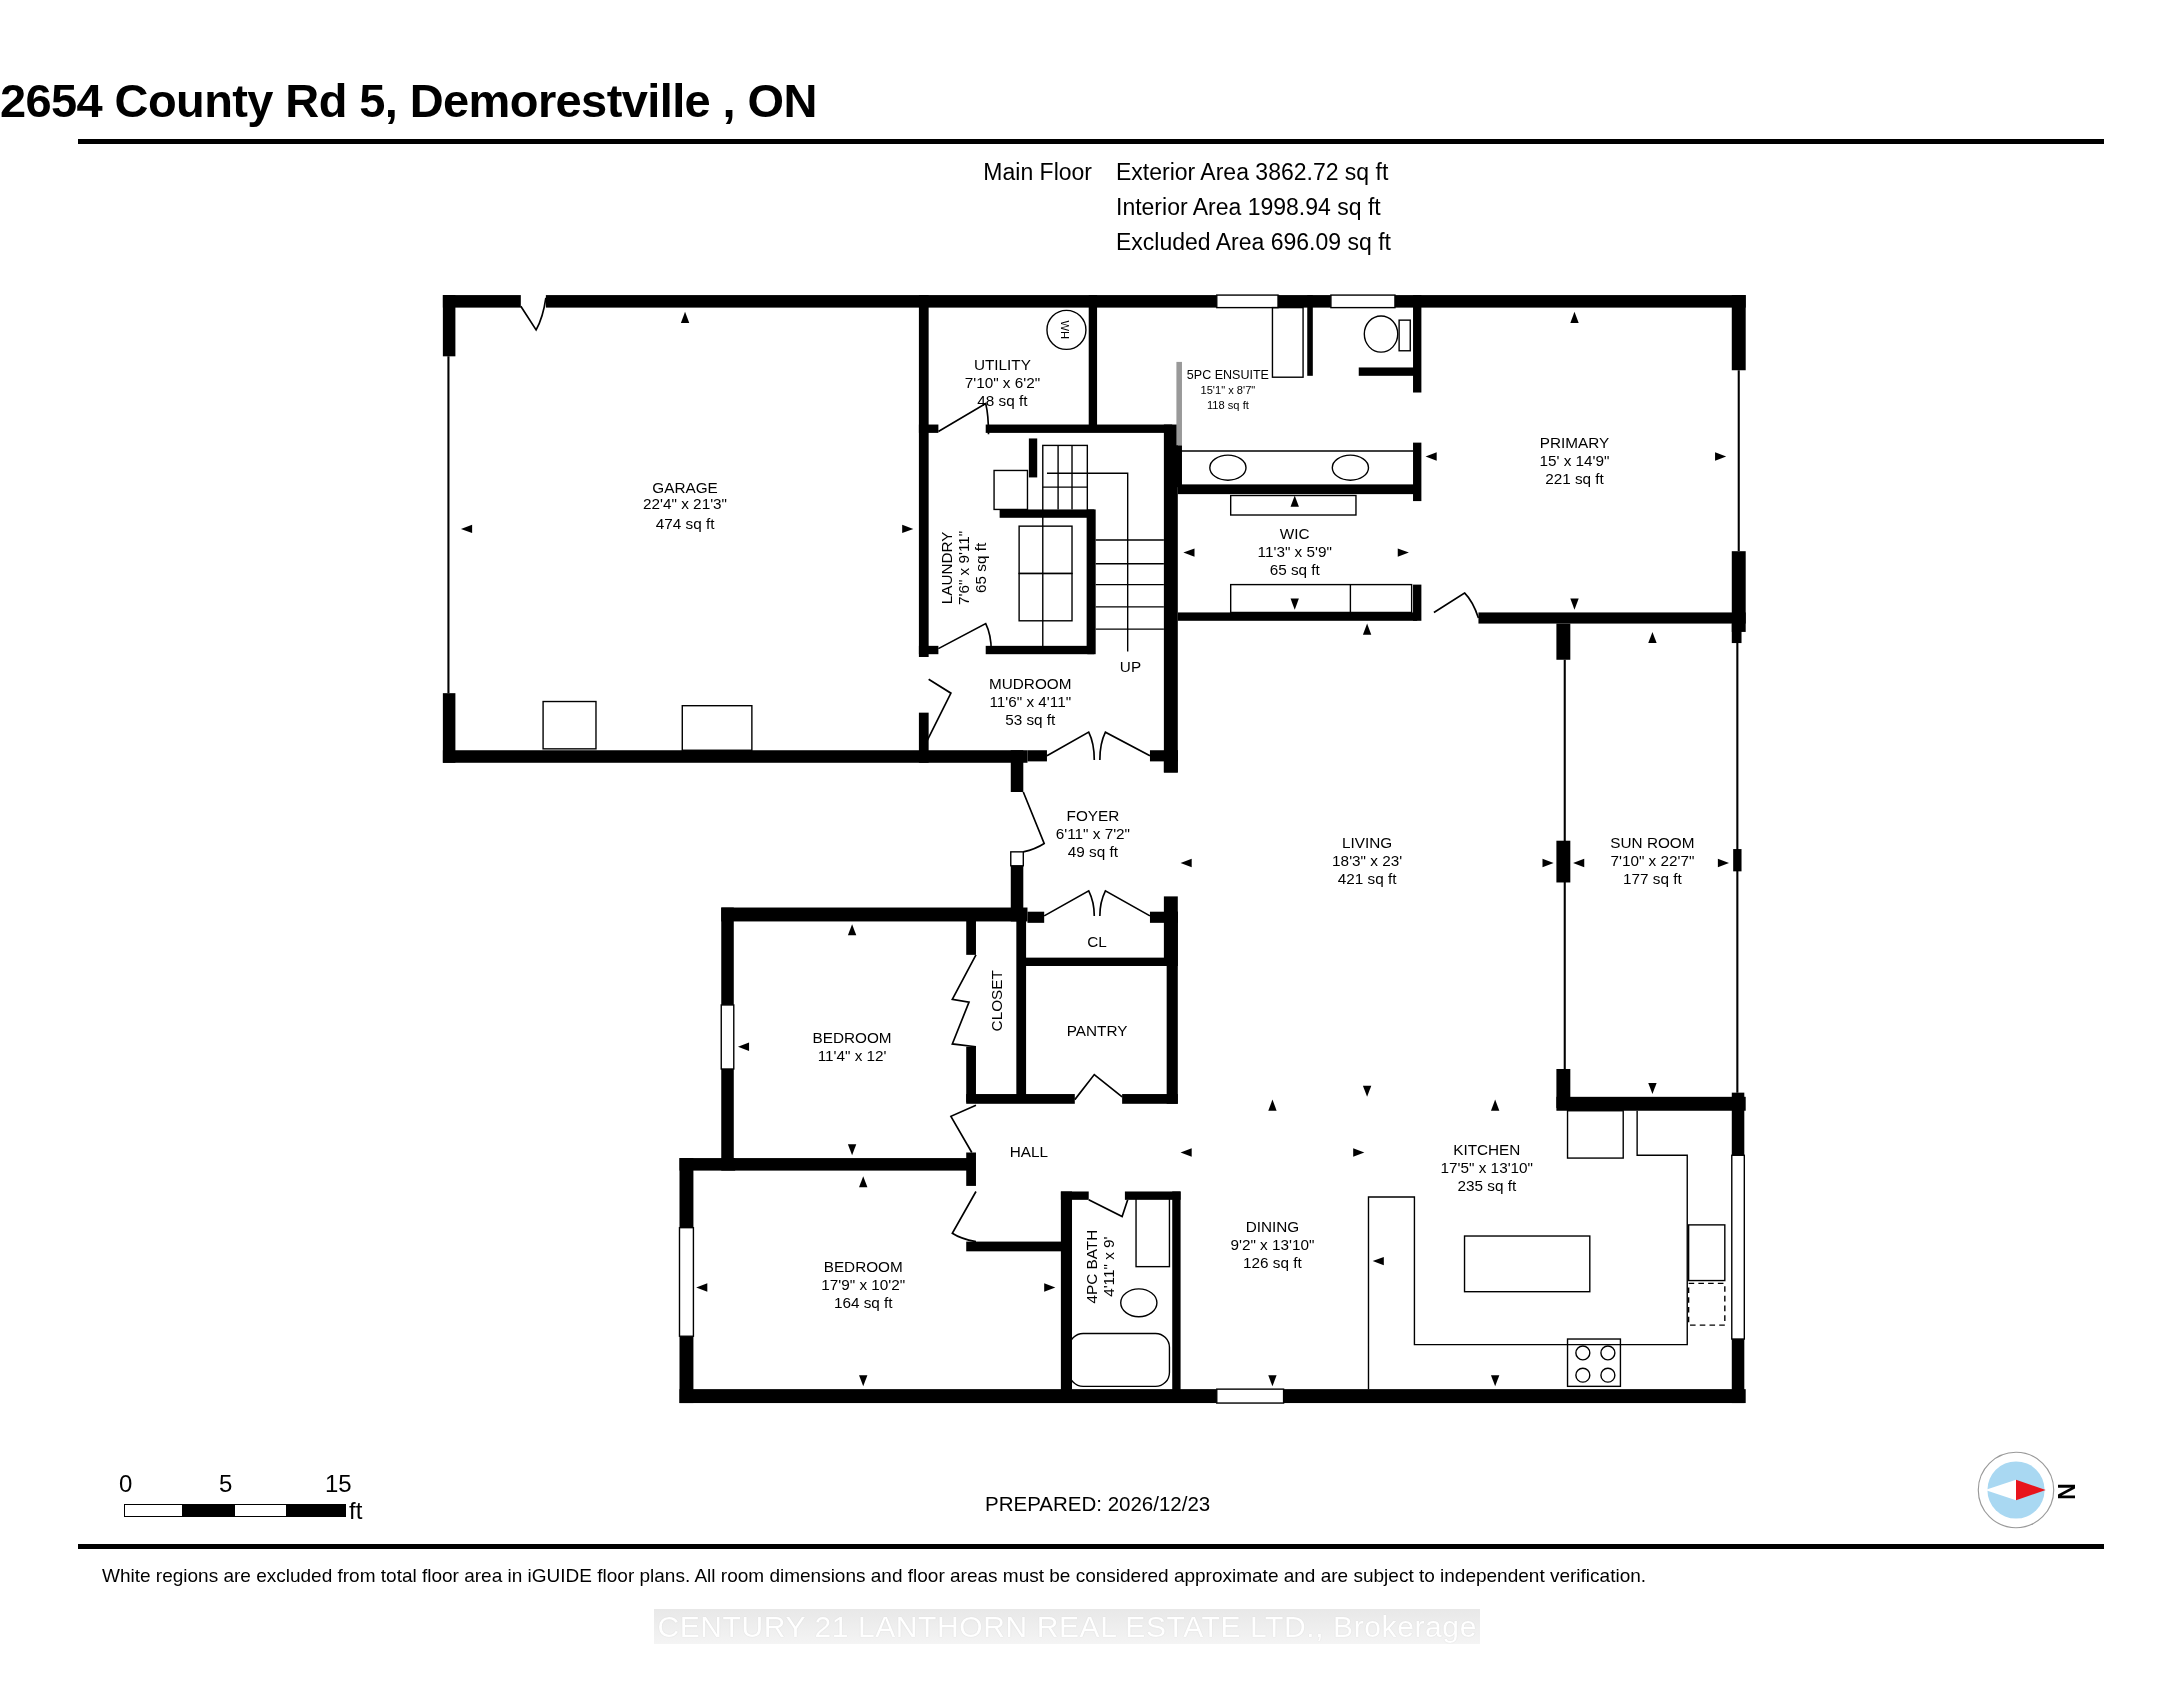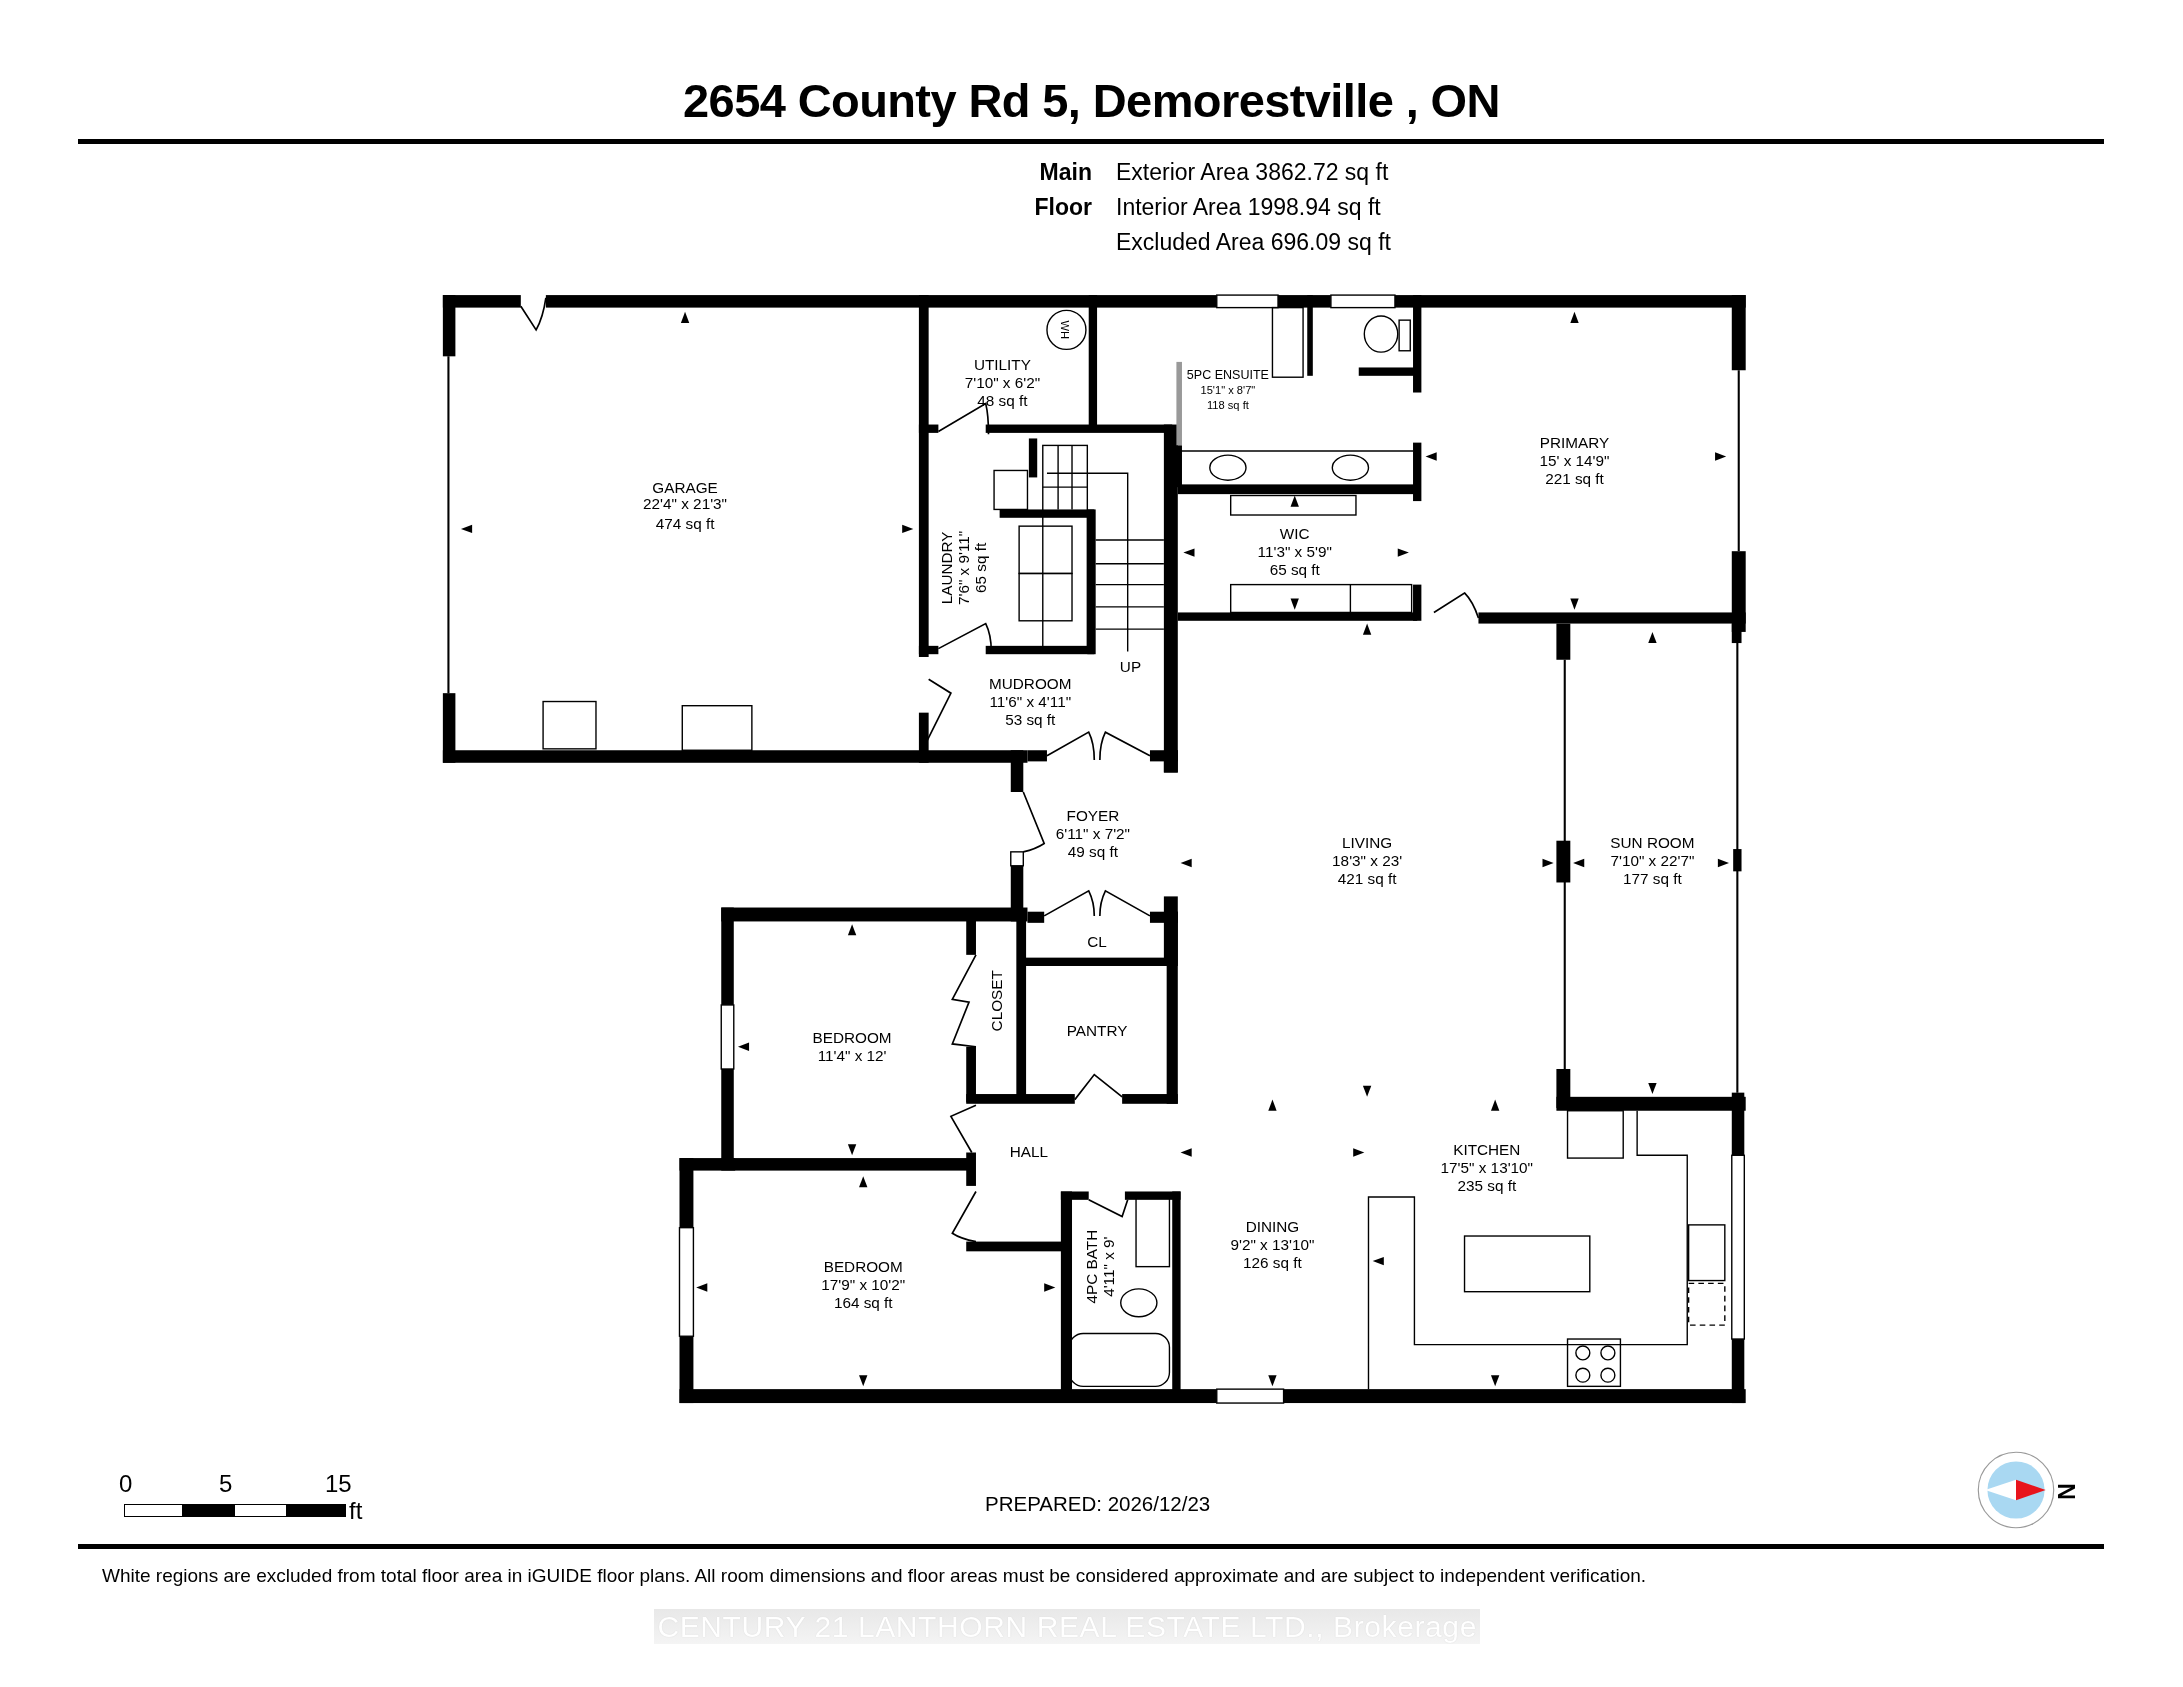--- a/index.html
+++ b/index.html
@@ -1,22 +1,22 @@
 <!DOCTYPE html>
 <html style="font-size:9px"><head>
 <meta charset="utf-8">
 <style>
   html, body { margin: 0; padding: 0; background: #ffffff; }
   body { width: 2183px; height: 1687px; position: relative; overflow: hidden;
          font-family: "Liberation Sans", "DejaVu Sans", sans-serif; color: #000; }
-  .title { position: absolute; left: 0; width: 2183px; top: 73px; text-align: center;
+  .title { position: absolute; left: 0; width: 2183px; top: 73px; 
            font-size: 47px; font-weight: bold; letter-spacing: -0.6px; }
   .rule { position: absolute; left: 78px; width: 2026px; height: 5.1px; background: #000; }
   .area-block { position: absolute; top: 155px; left: 978px; font-size: 23px; line-height: 35px; }
-  .area-block .floor { position: absolute; left: 0; top: 0; font-weight: bold; width: 114px; text-align: right; }
+  .area-block .floor { position: absolute; left: 0; top: 0; font-weight: normal; width: 114px; text-align: right; }
   .area-block .vals { position: absolute; left: 138px; top: 0; white-space: nowrap; }
   svg.plan { position: absolute; left: 0; top: 0; }
   .scale { position: absolute; left: 119px; top: 1470px; width: 250px; height: 57px; }
   .scale .lbl { position: absolute; top: 0; font-size: 24px; }
   .scale .bar { position: absolute; top: 34px; left: 4.5px; height: 12.5px; width: 60px; border: 1.7px solid #000; box-sizing: border-box; }
   .scale .ft { position: absolute; top: 27px; left: 230px; font-size: 24px; }
   .prepared { position: absolute; left: 985px; top: 1492px; font-size: 20.5px; }
   .compass { position: absolute; left: 1976px; top: 1450px; width: 80px; height: 80px; }
   .disclaimer { position: absolute; left: 102px; top: 1565px; font-size: 19px; white-space: nowrap; }
   .brokerage { position: absolute; left: 654px; top: 1598px; height: 35px; padding: 0 3.4px;

